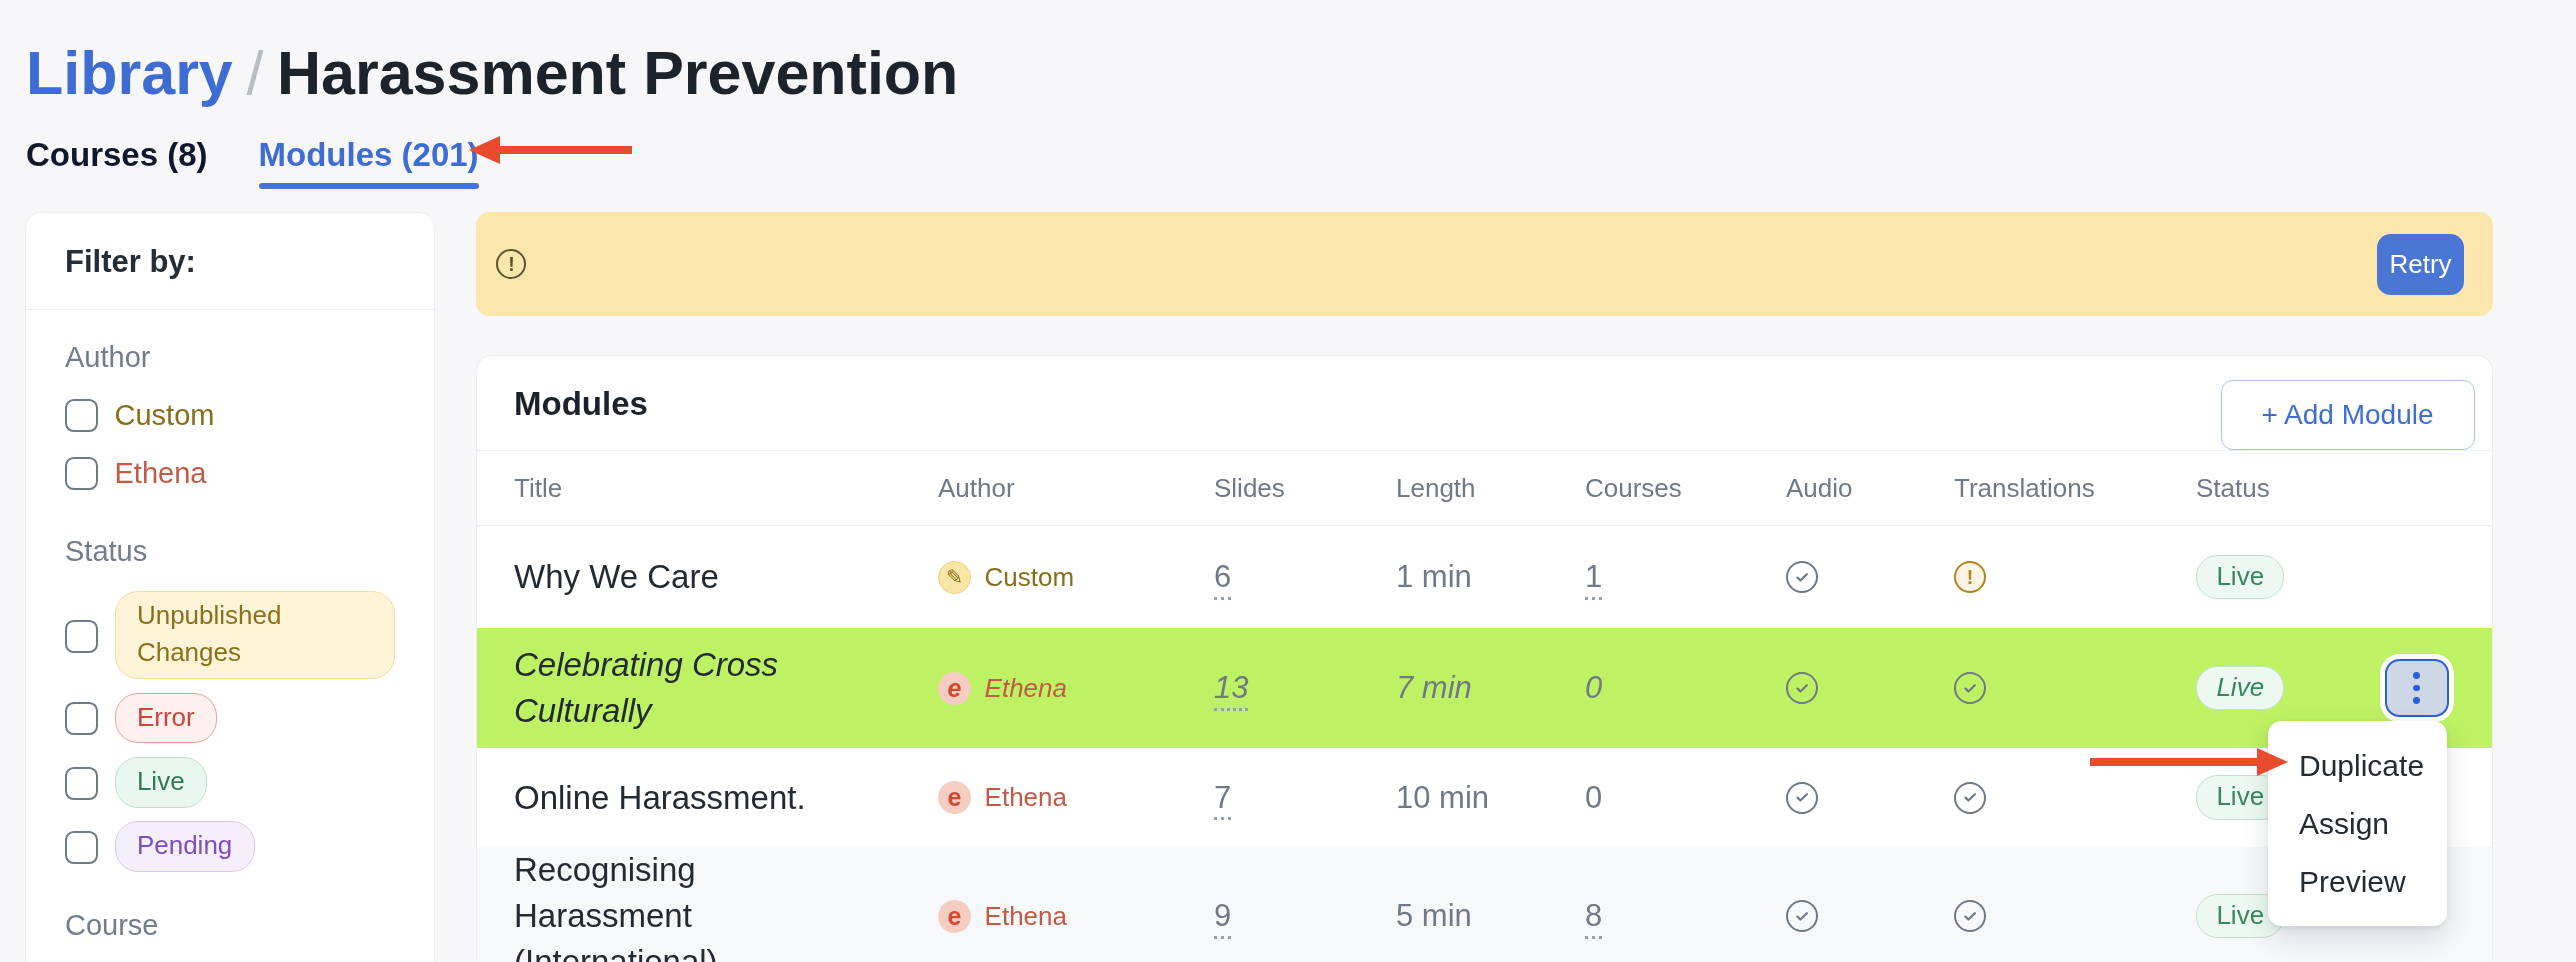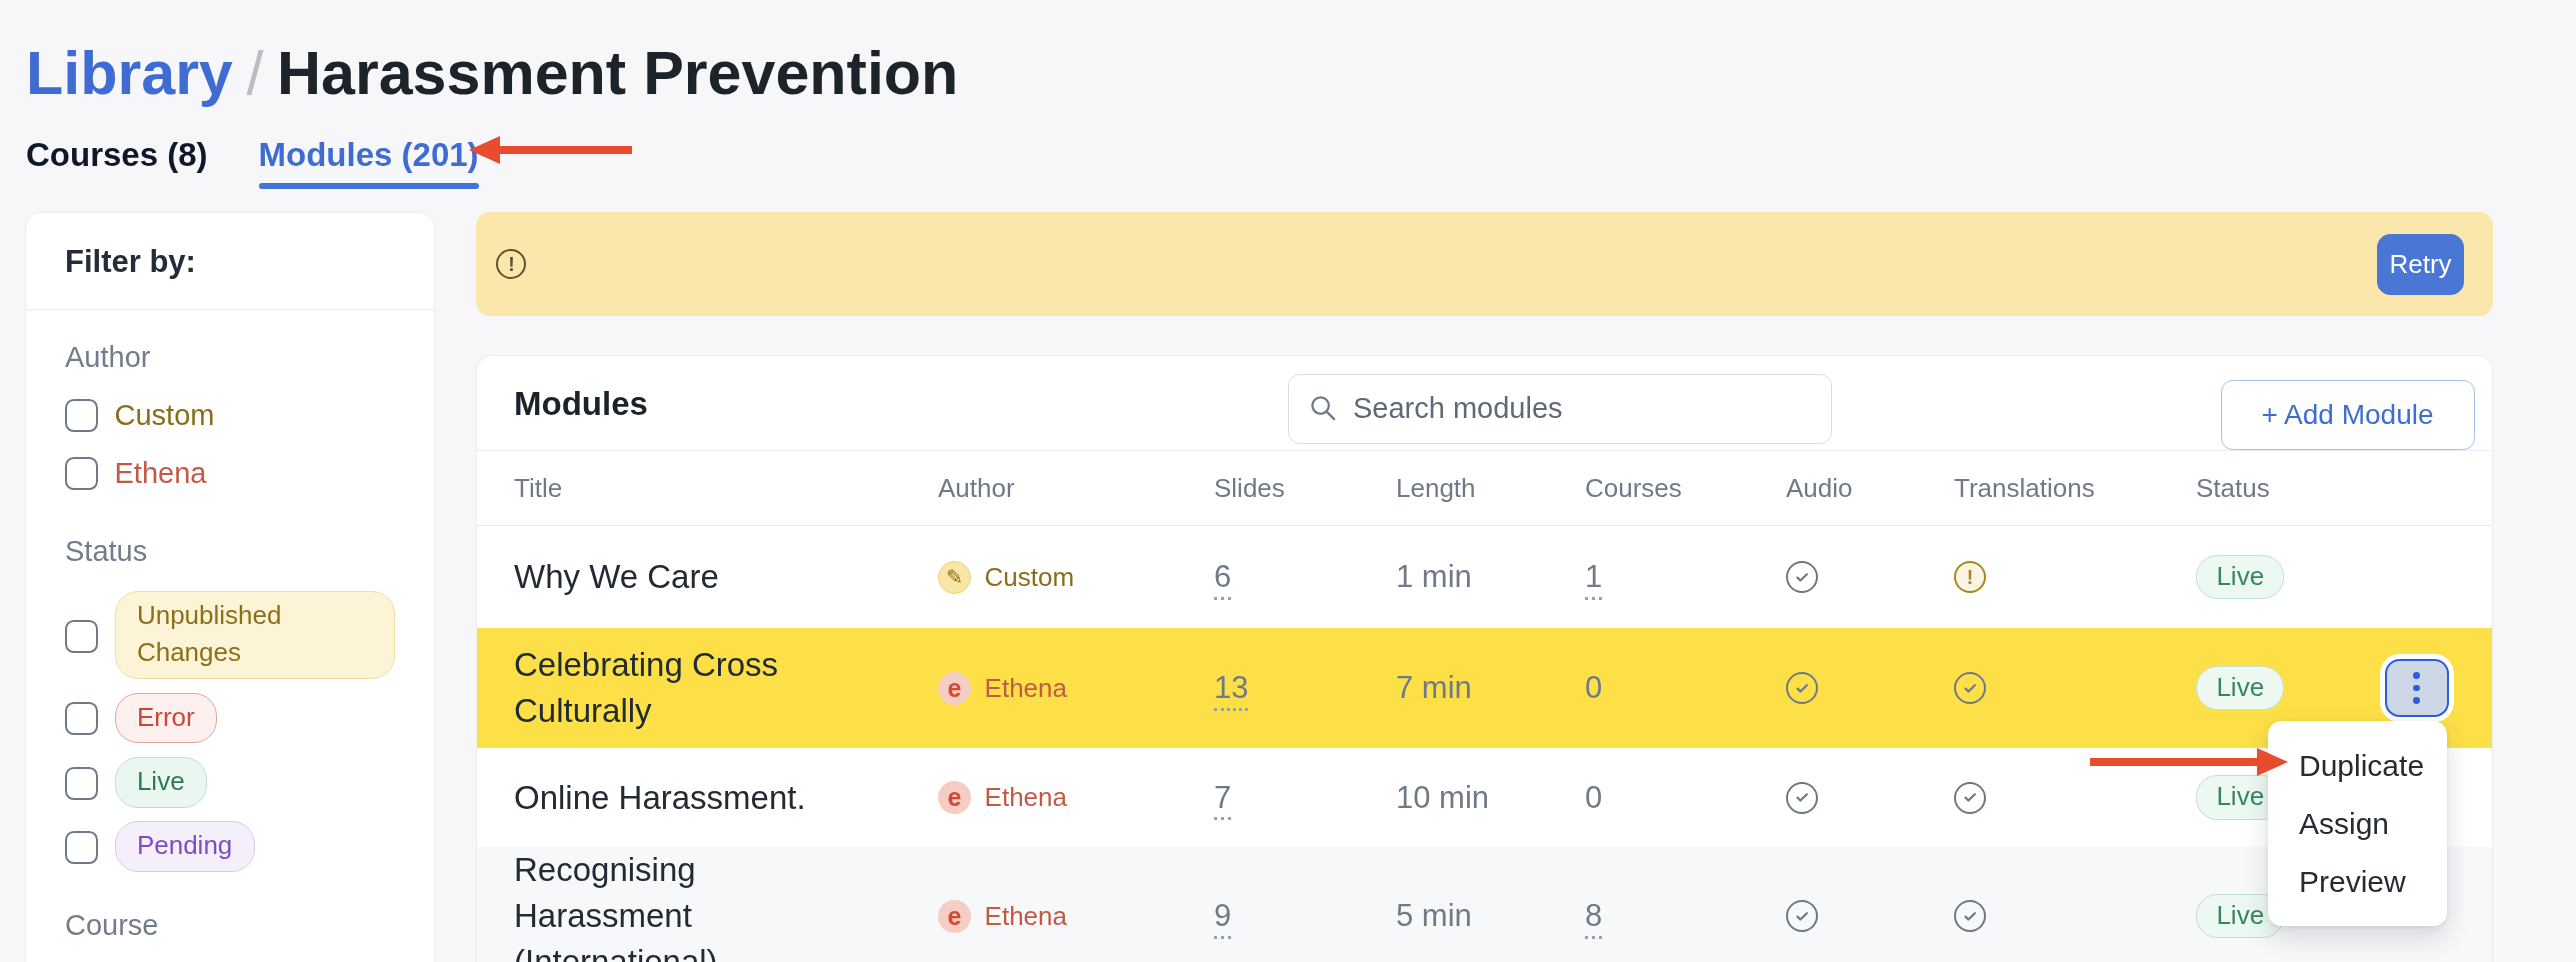--- a/index.html
+++ b/index.html
@@ -61,21 +61,21 @@
   .search-input{width:100%;height:100%;border:1.9px solid #d9dce1;border-radius:11.7px;padding:0 19.4px 0 64px;
     font-size:29px;color:#444e59;font-family:inherit;background:#fff;outline:none;}
   .search-input::placeholder{color:#5f6a75;}
   .add-btn{position:absolute;right:17.5px;top:24px;width:254px;height:70px;background:#fff;
     border:1.9px solid #a9c1ef;border-radius:11.7px;color:#3d6ed3;font-size:28px;font-family:inherit;cursor:pointer;}
 
   .tgrid{display:grid;grid-template-columns:424px 276px 182px 189px 201px 168px 242px 182px 1fr;
     padding:0 37px;align-items:center;}
   .thead{height:75px;border-bottom:1px solid #e8eaed;color:#6f7a86;font-size:26px;}
   .trow{min-height:97px;}
-  .trow.selected{background:#fde047;}
+  .trow.selected{background:#bef264;font-style:italic;}
   .trow.striped{background:#f7f8fa;}
   .title-cell{font-size:33px;line-height:46px;color:#222a33;padding-right:58px;cursor:pointer;}
   .author-cell{display:flex;align-items:center;gap:13.6px;}
   .avatar{width:33px;height:33px;border-radius:50%;display:flex;align-items:center;justify-content:center;}
   .avatar.custom{background:#f9e6a4;border:1px solid #ecd27c;font-size:20.4px;color:#8a6d1a;}
   .avatar.ethena{background:#f6cdc3;font-size:25px;font-weight:bold;color:#d14a32;}
   .author-label{font-size:26px;}
   .author-label.custom{color:#8a6d1a;}
   .author-label.ethena{color:#c25a45;}
   .val{font-size:31px;color:#6f7a86;}
@@ -158,27 +158,20 @@
 </div>
 
 <div class="banner">
   <span class="banner-icon">!</span>
   <button class="retry-btn">Retry</button>
 </div>
 
 <div class="panel">
   <div class="panel-header">
     <div class="panel-title">Modules</div>
-    <div class="search-wrap">
-      <svg width="29" height="29" viewBox="0 0 30 30">
-        <circle cx="12" cy="12" r="8.5" fill="none" stroke="#707a85" stroke-width="2.4"></circle>
-        <line x1="18.5" y1="18.5" x2="26" y2="26" stroke="#707a85" stroke-width="2.4" stroke-linecap="round"></line>
-      </svg>
-      <input class="search-input" value="" placeholder="Search modules" style="">
-    </div>
     <button class="add-btn">+ Add Module</button>
   </div>
 
   <div class="tgrid thead">
     <div>Title</div>
     <div>Author</div>
     <div>Slides</div>
     <div>Length</div>
     <div>Courses</div>
     <div>Audio</div>

